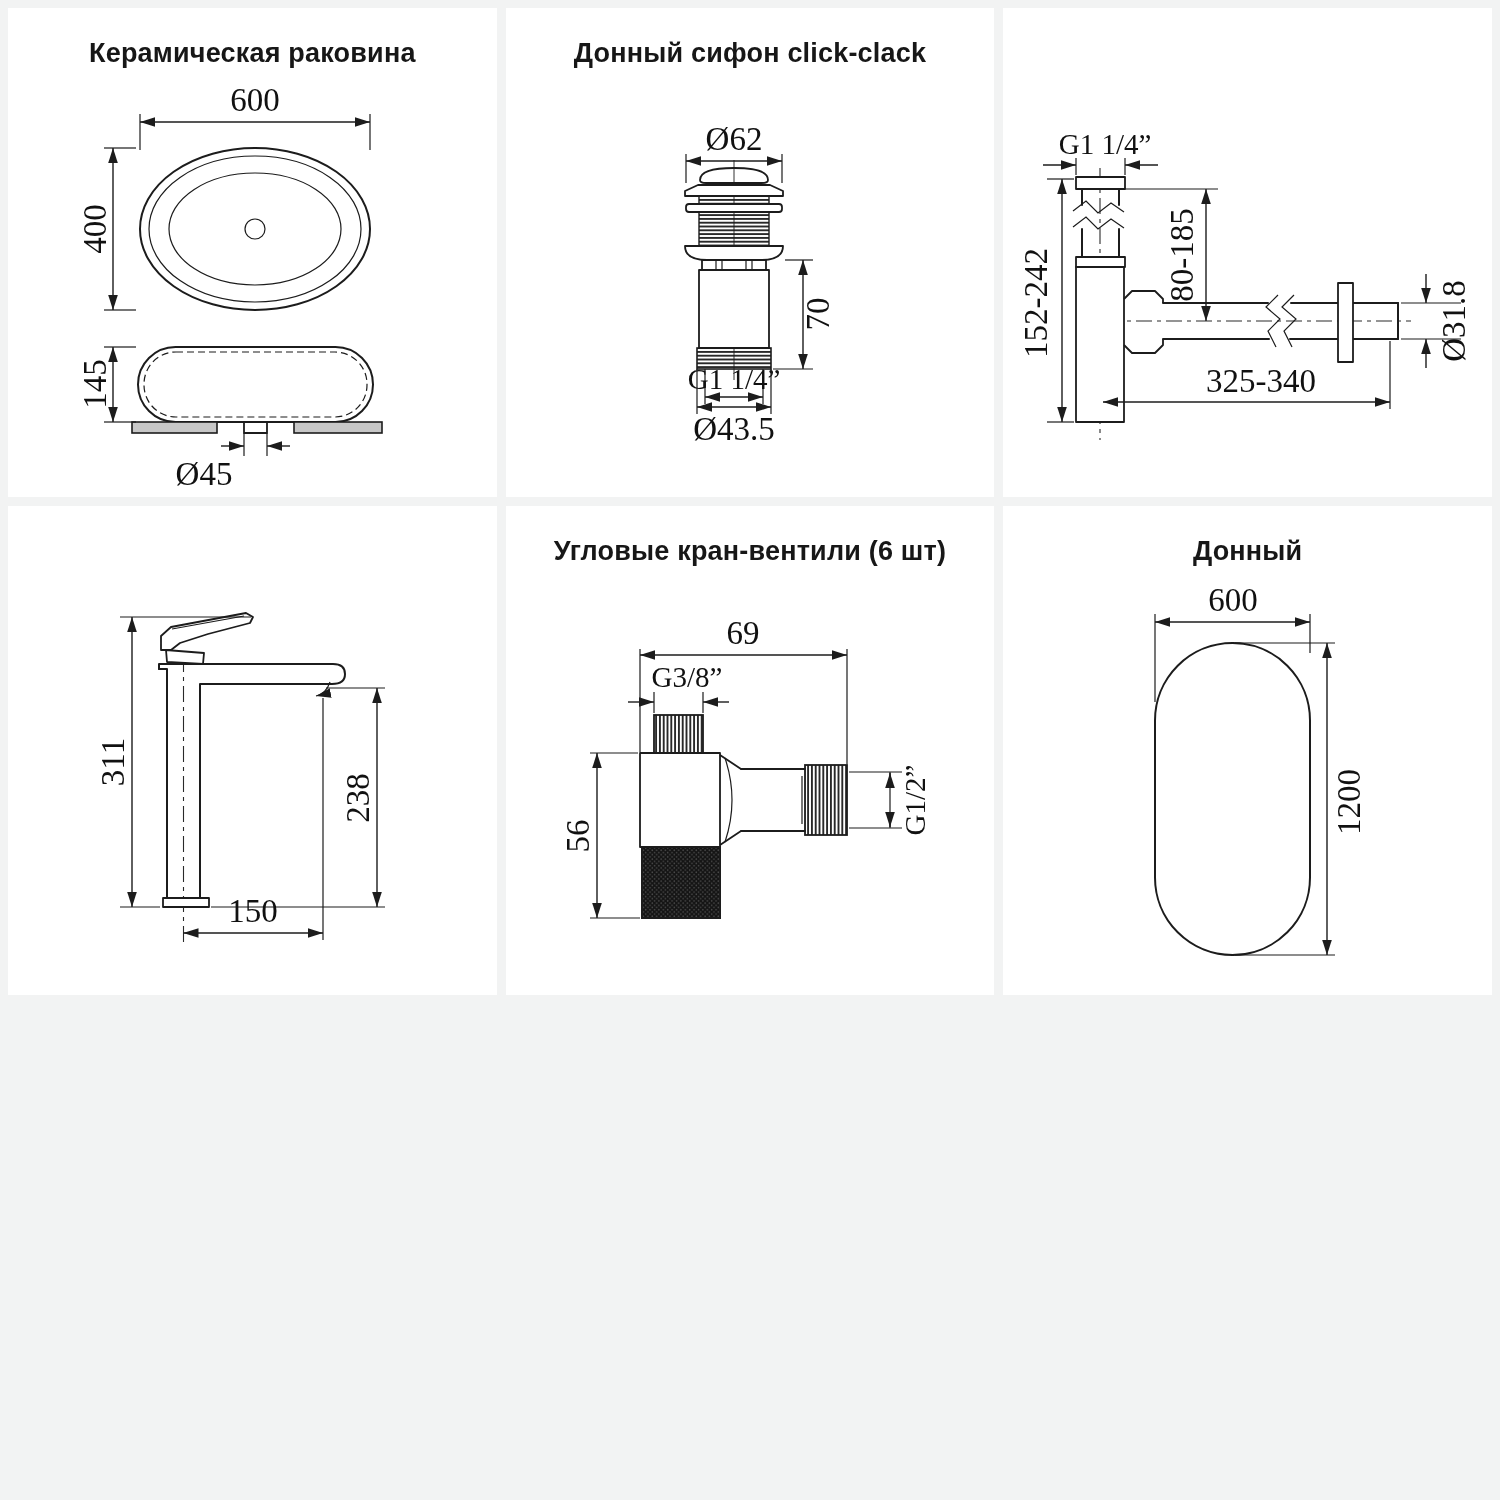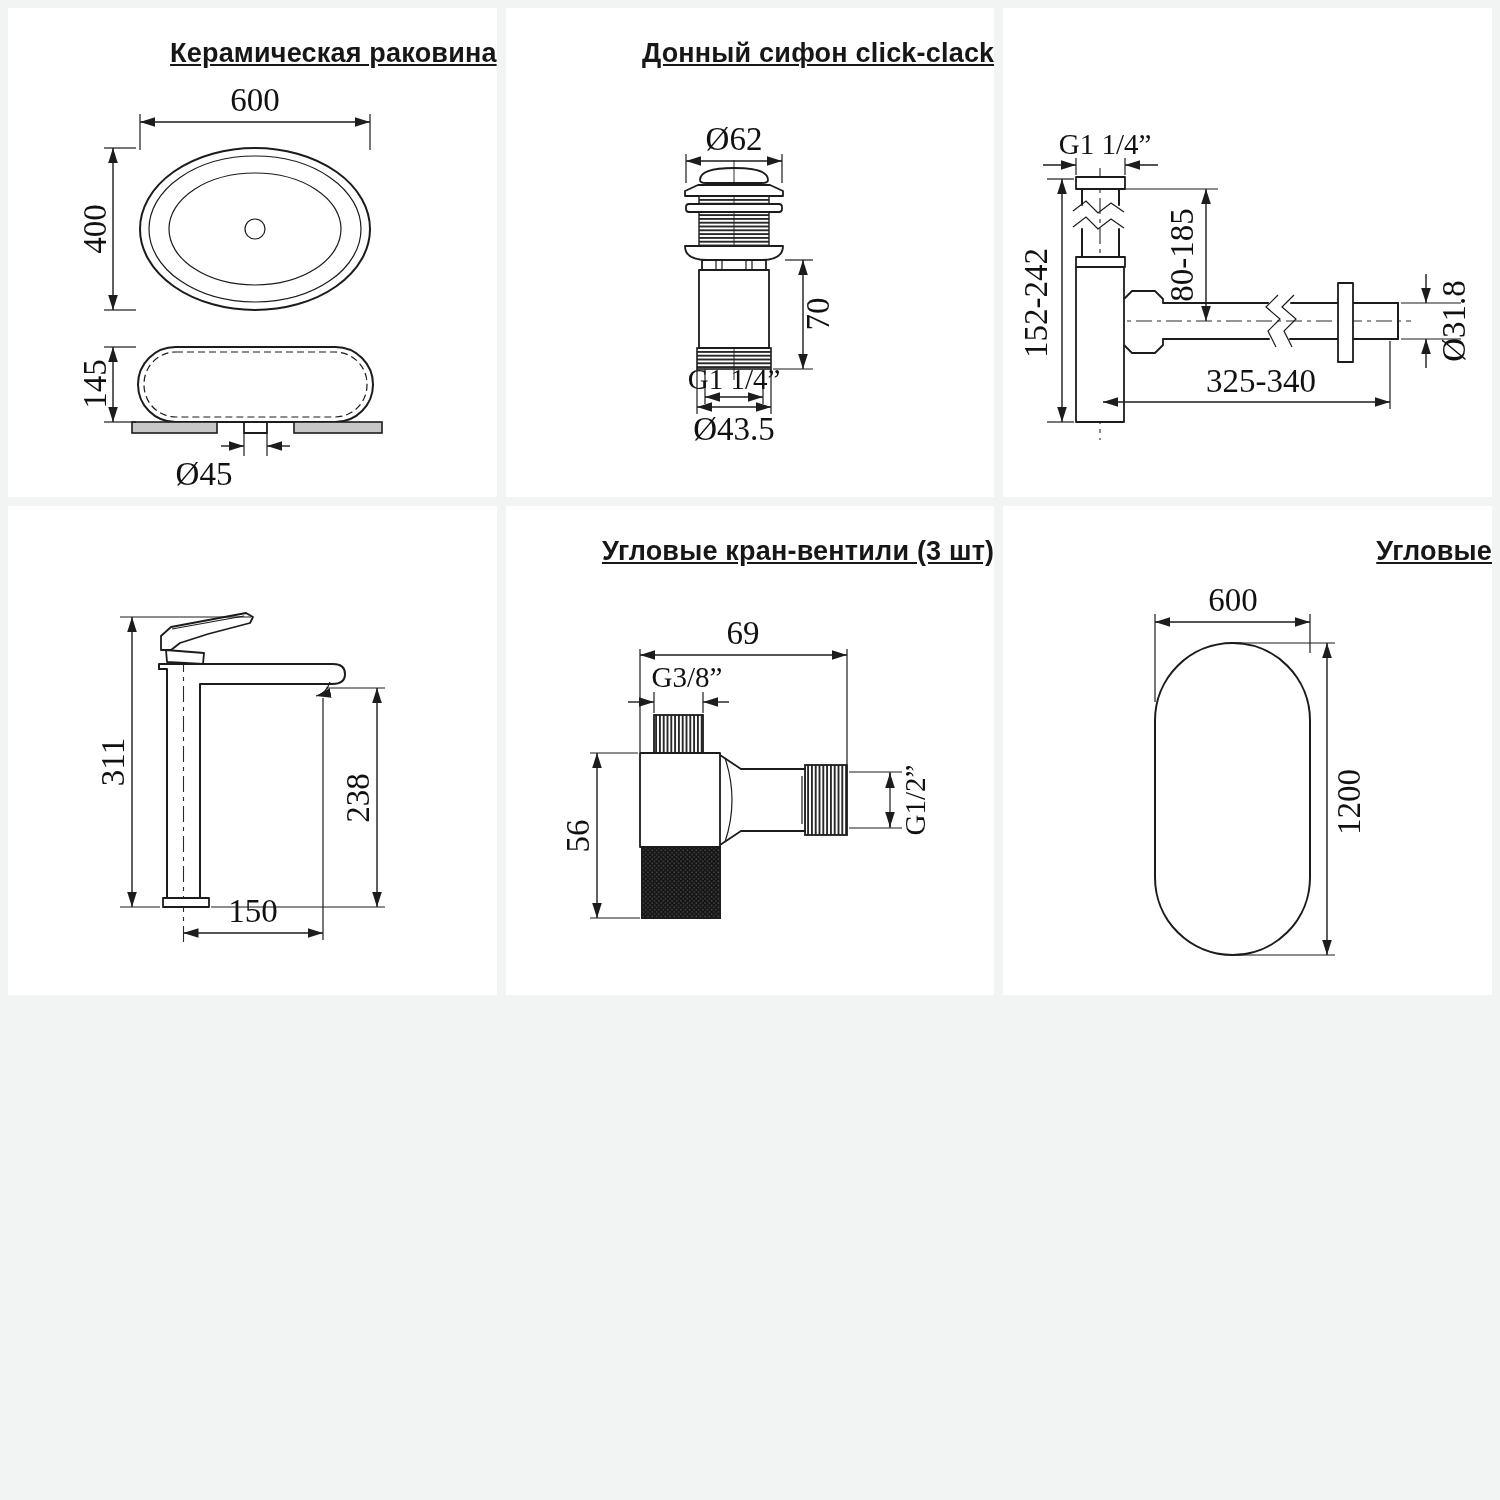--- a/index.html
+++ b/index.html
@@ -1,21 +1,21 @@
 <!DOCTYPE html>
 <html><head>
 <meta charset="utf-8">
 <style>
   html,body{margin:0;padding:0;}
   .page{width:1500px;height:1500px;background:#f2f3f3;box-sizing:border-box;padding:8px;
         font-family:"Liberation Sans",sans-serif;}
   .grid{display:grid;grid-template-columns:repeat(3,1fr);grid-template-rows:489px 489px;gap:9px;}
   .card{background:#ffffff;position:relative;overflow:hidden;}
-  .card h2{margin:0;padding-top:30px;text-align:right;font-size:27px;font-weight:700;
-           color:#171717;letter-spacing:.2px;position:relative;z-index:2;text-decoration:underline;}
+  .card h2{margin:0;padding-top:30px;text-align:center;font-size:27px;font-weight:700;
+           color:#171717;letter-spacing:.2px;position:relative;z-index:2;}
   .card svg{position:absolute;left:0;top:0;z-index:1;}
   
   .ol   {fill:none;stroke:#1c1c1c;stroke-width:2;stroke-linejoin:round;stroke-linecap:round;}
   .ol18 {fill:none;stroke:#1c1c1c;stroke-width:1.8;stroke-linejoin:round;}
   .thin {fill:none;stroke:#1c1c1c;stroke-width:1.2;}
   .dim  {fill:none;stroke:#1c1c1c;stroke-width:1.4;}
   .cl   {fill:none;stroke:#2a2a2a;stroke-width:1.1;stroke-dasharray:16 5 4 5;}
   .dash {fill:none;stroke:#1c1c1c;stroke-width:1.2;stroke-dasharray:7 4;}
   .wh   {fill:#ffffff;stroke:#1c1c1c;stroke-width:1.8;stroke-linejoin:round;}
   .gray {fill:#c7c7c7;stroke:#1c1c1c;stroke-width:1.6;}
@@ -217,21 +217,21 @@
         </g>
         <g>
           <line class="thin" x1="315" y1="192" x2="315" y2="434" stroke-width="1"></line>
           <line class="dim" x1="175.5" y1="427" x2="315" y2="427" marker-start="url(#arr)" marker-end="url(#arr)"></line>
           <text class="d" x="245" y="416">150</text>
         </g>
       </svg>
     </div>
 
     <div class="card">
-      <h2>Угловые кран-вентили (3 шт)</h2>
+      <h2>Угловые кран-вентили (6 шт)</h2>
       <svg width="489" height="489" viewBox="0 0 489 489">
         <g>
           <rect x="148" y="209" width="49" height="38" fill="url(#vth)" stroke="#1c1c1c" stroke-width="1.8"></rect>
           <rect class="wh" x="134" y="247" width="80" height="94" stroke-width="2"></rect>
           <path class="ol18" d="M214,249 L235,263 M214,339 L235,325"></path>
           <path class="thin" d="M219,252 Q233,294 219,336"></path>
           <line class="ol" x1="235" y1="263" x2="299" y2="263"></line>
           <line class="ol" x1="235" y1="325" x2="299" y2="325"></line>
           <line class="thin" x1="296" y1="270" x2="296" y2="318"></line>
           <rect x="299" y="259" width="42" height="70" fill="url(#vth)" stroke="#1c1c1c" stroke-width="1.8"></rect>
@@ -261,21 +261,21 @@
           <line class="thin" x1="343" y1="322" x2="396" y2="322"></line>
           <line class="thin" x1="384" y1="266" x2="384" y2="322"></line>
           <line class="dim" x1="384" y1="281" x2="384" y2="267" marker-end="url(#arr)"></line>
           <line class="dim" x1="384" y1="307" x2="384" y2="321" marker-end="url(#arr)"></line>
           <text class="d2" x="419" y="294" transform="rotate(-90 419 294)">G1/2”</text>
         </g>
       </svg>
     </div>
 
     <div class="card">
-      <h2>Угловые</h2>
+      <h2>Донный</h2>
       <svg width="489" height="489" viewBox="0 0 489 489">
         <rect class="ol" x="152" y="137" width="155" height="312" rx="77.5"></rect>
         <g>
           <line class="thin" x1="152" y1="108" x2="152" y2="196"></line>
           <line class="thin" x1="307" y1="108" x2="307" y2="147"></line>
           <line class="dim" x1="152" y1="116" x2="307" y2="116" marker-start="url(#arr)" marker-end="url(#arr)"></line>
           <text class="d" x="230" y="105">600</text>
         </g>
         <g>
           <line class="thin" x1="232" y1="137" x2="332" y2="137"></line>

